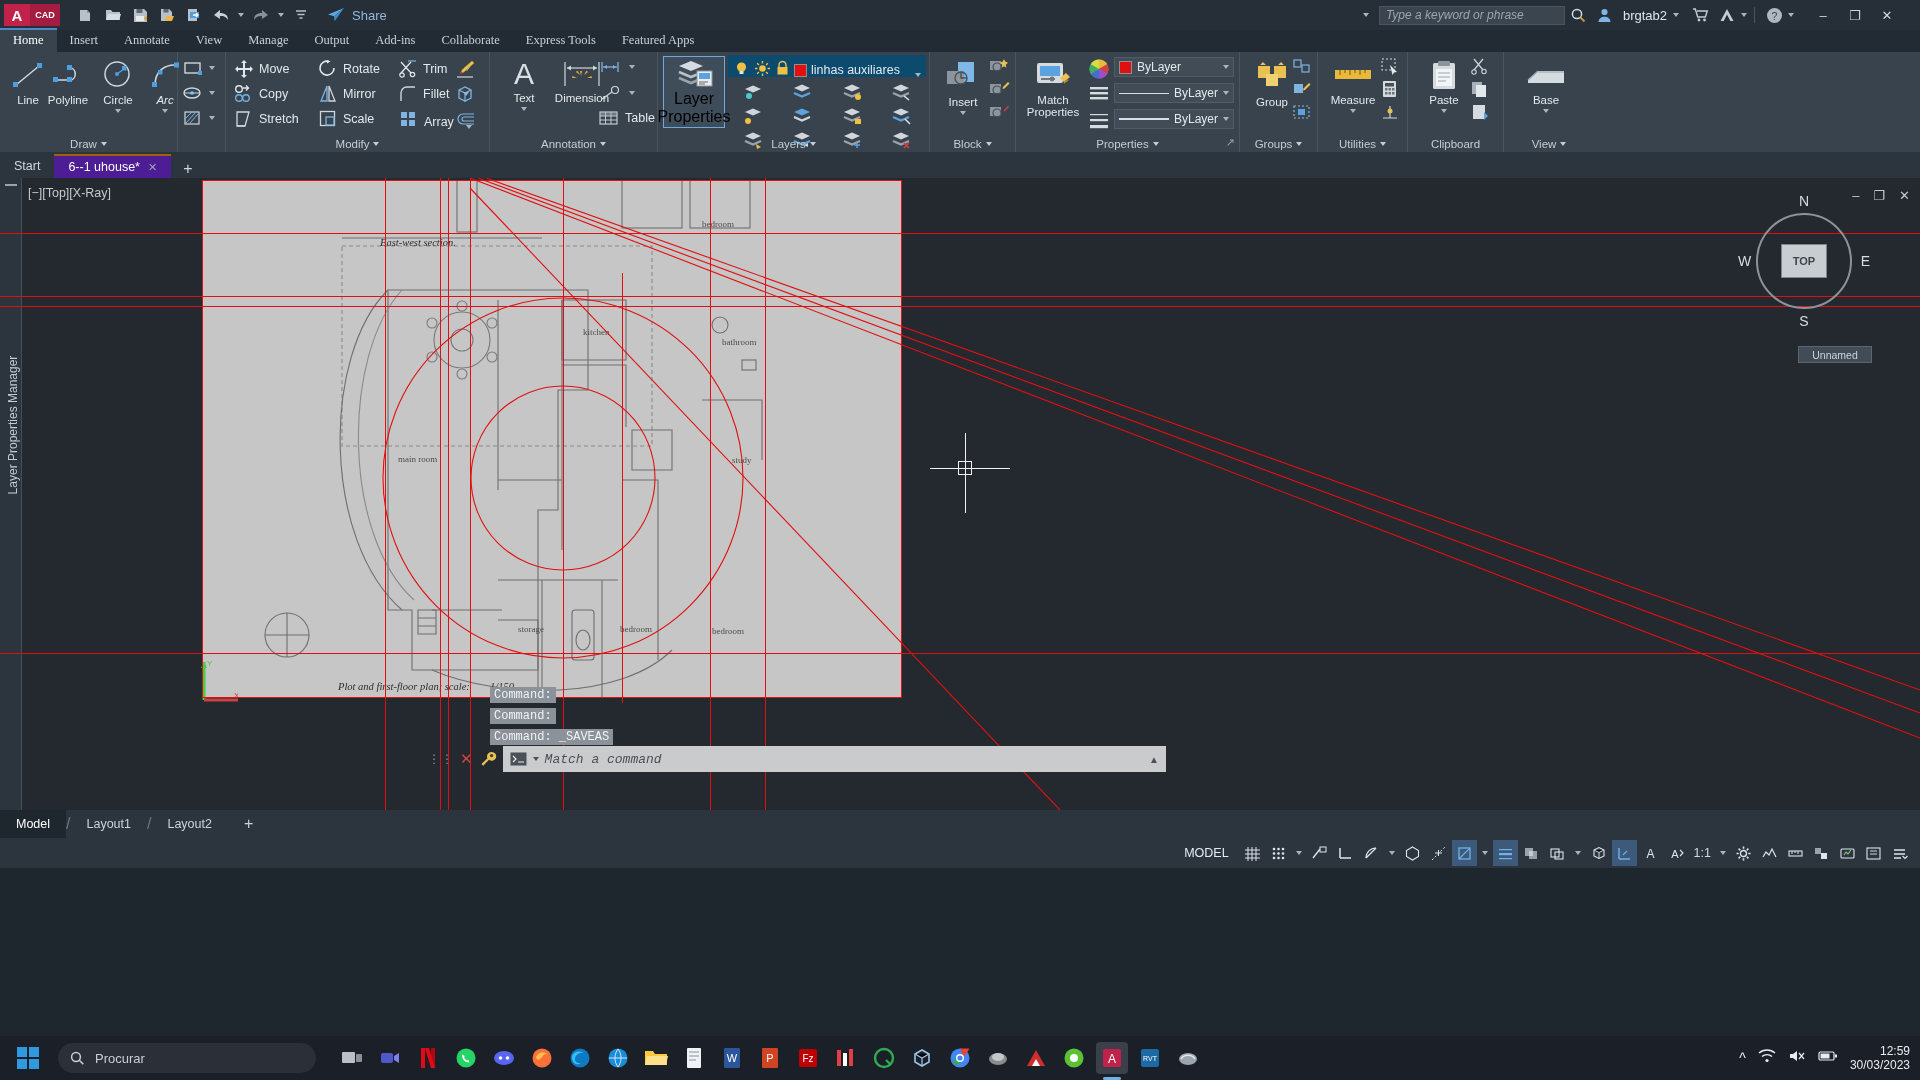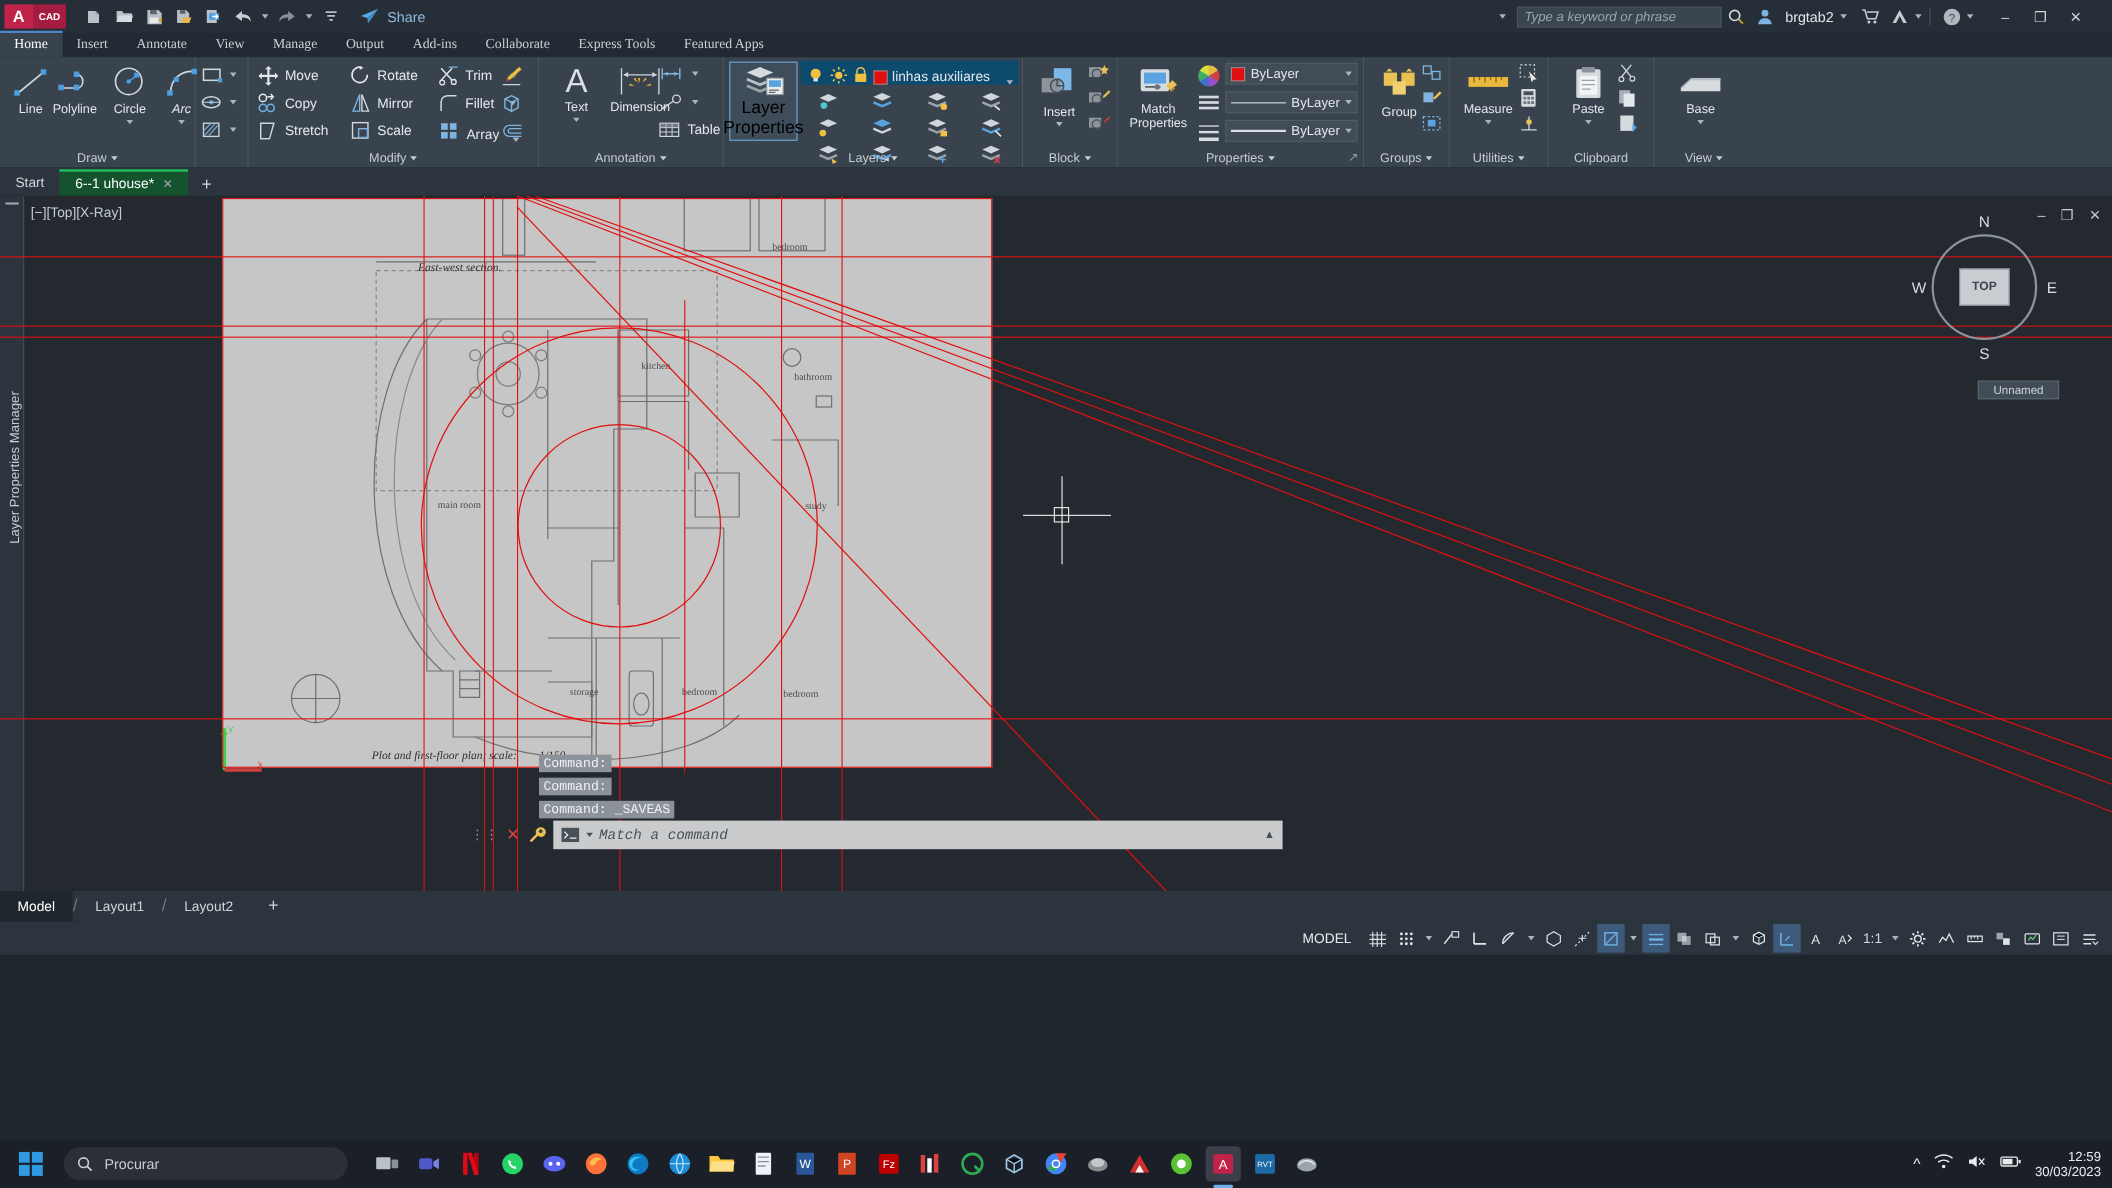--- a/index.html
+++ b/index.html
@@ -105,21 +105,21 @@
 
   
   .dtabs {
     position: absolute; top: 152px; left: 0; width: 1920px; height: 26px;
     background: #2c353e; display: flex; align-items: flex-end; gap: 0;
   }
   .dtab {
     height: 24px; padding: 0 14px; display: flex; align-items: center;
     color: #cfd6dc; font-size: 12.5px; cursor: pointer; gap: 8px;
   }
-  .dtab.active { background: #14532d; color: #ffffff; border-top: 2px solid #22c55e; }
+  .dtab.active { background: #4c1d95; color: #ffffff; border-top: 2px solid #a16207; }
   .dtab .x { font-size: 11px; color: #9aa5b0; }
   .dtab-plus { color: #cfd6dc; font-size: 16px; padding: 0 12px; cursor: pointer; }
 
   
   .canvas-area {
     position: absolute; top: 178px; left: 0; width: 1920px; height: 632px;
     background: #23292f; overflow: hidden;
   }
   .vp-label {
     position: absolute; top: 8px; left: 28px; color: #c4cbd1; font-size: 12.5px;

